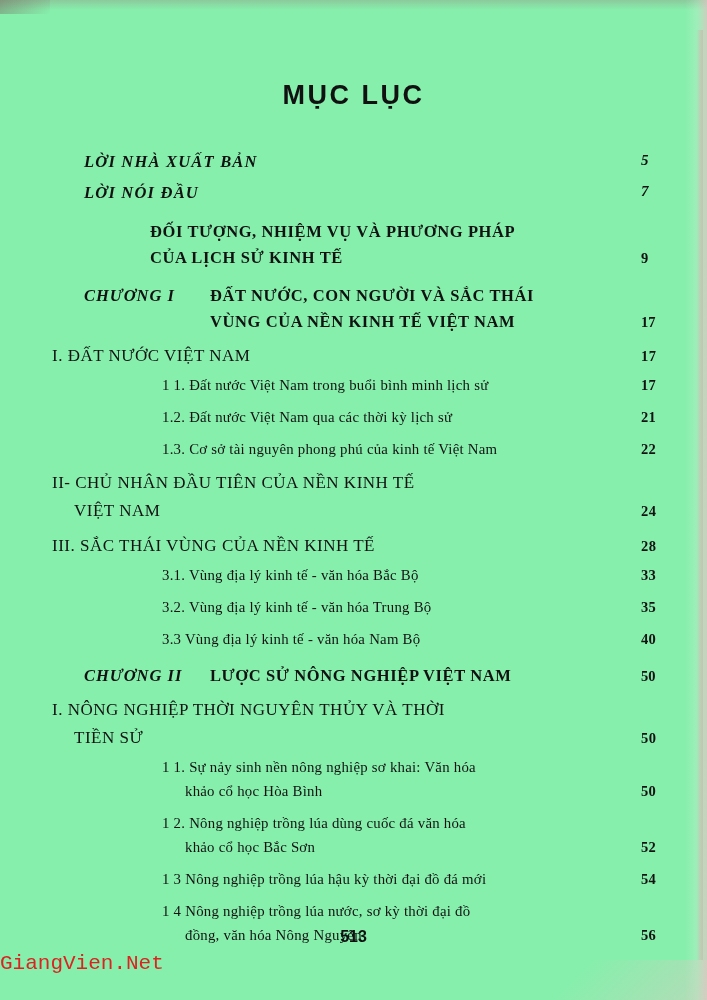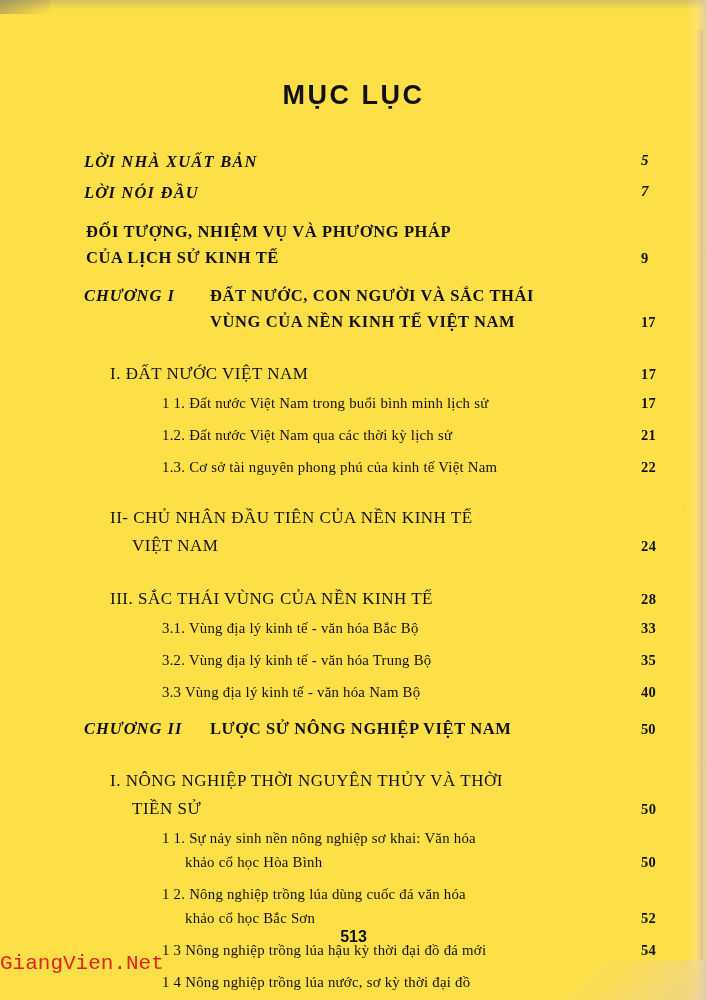--- a/index.html
+++ b/index.html
@@ -8,21 +8,21 @@
     padding: 0;
     background: #ffffff;
   }
   body {
     font-family: "Liberation Serif", "DejaVu Serif", serif;
   }
   #page {
     position: relative;
     width: 707px;
     height: 1000px;
-    background: #fde047;
+    background: #86efac;
     overflow: hidden;
   }
   
   .scan-shadow-top {
     position: absolute;
     top: 0; left: 0;
     width: 707px; height: 10px;
     background: linear-gradient(to bottom, rgba(150,140,130,0.38), rgba(255,255,255,0));
     pointer-events: none;
   }
@@ -102,28 +102,29 @@
     font-style: italic;
     font-weight: bold;
     font-size: 16.5px;
     letter-spacing: 1.2px;
     margin-bottom: 11px;
   }
   .front .pg { font-style: italic; font-size: 15px; }
 
   
   .part {
-    padding-left: 86px;
+    padding-left: 110px;
     padding-right: 55px;
     font-weight: bold;
     font-size: 16.5px;
     letter-spacing: 0.6px;
     line-height: 26px;
     margin-top: 16px;
     margin-bottom: 10px;
+    margin-left: 40px;
   }
 
   
   .chapter {
     padding-left: 84px;
     padding-right: 55px;
     font-weight: bold;
     font-size: 16.5px;
     line-height: 26px;
     margin-top: 12px;
@@ -141,26 +142,26 @@
     vertical-align: top;
   }
   .chapter .cont {
     display: block;
     padding-left: 126px;
     letter-spacing: 0.6px;
   }
 
   
   .sect {
-    padding-left: 110px;
+    padding-left: 52px;
     padding-right: 55px;
     font-size: 17px;
     line-height: 28px;
     letter-spacing: 0.5px;
-    margin-top: 25px;
+    margin-top: 7px;
     margin-bottom: 3px;
   }
   .sect .cont { display: block; padding-left: 22px; }
 
   
   .sub {
     padding-left: 162px;
     padding-right: 55px;
     font-size: 14.8px;
     line-height: 24px;

